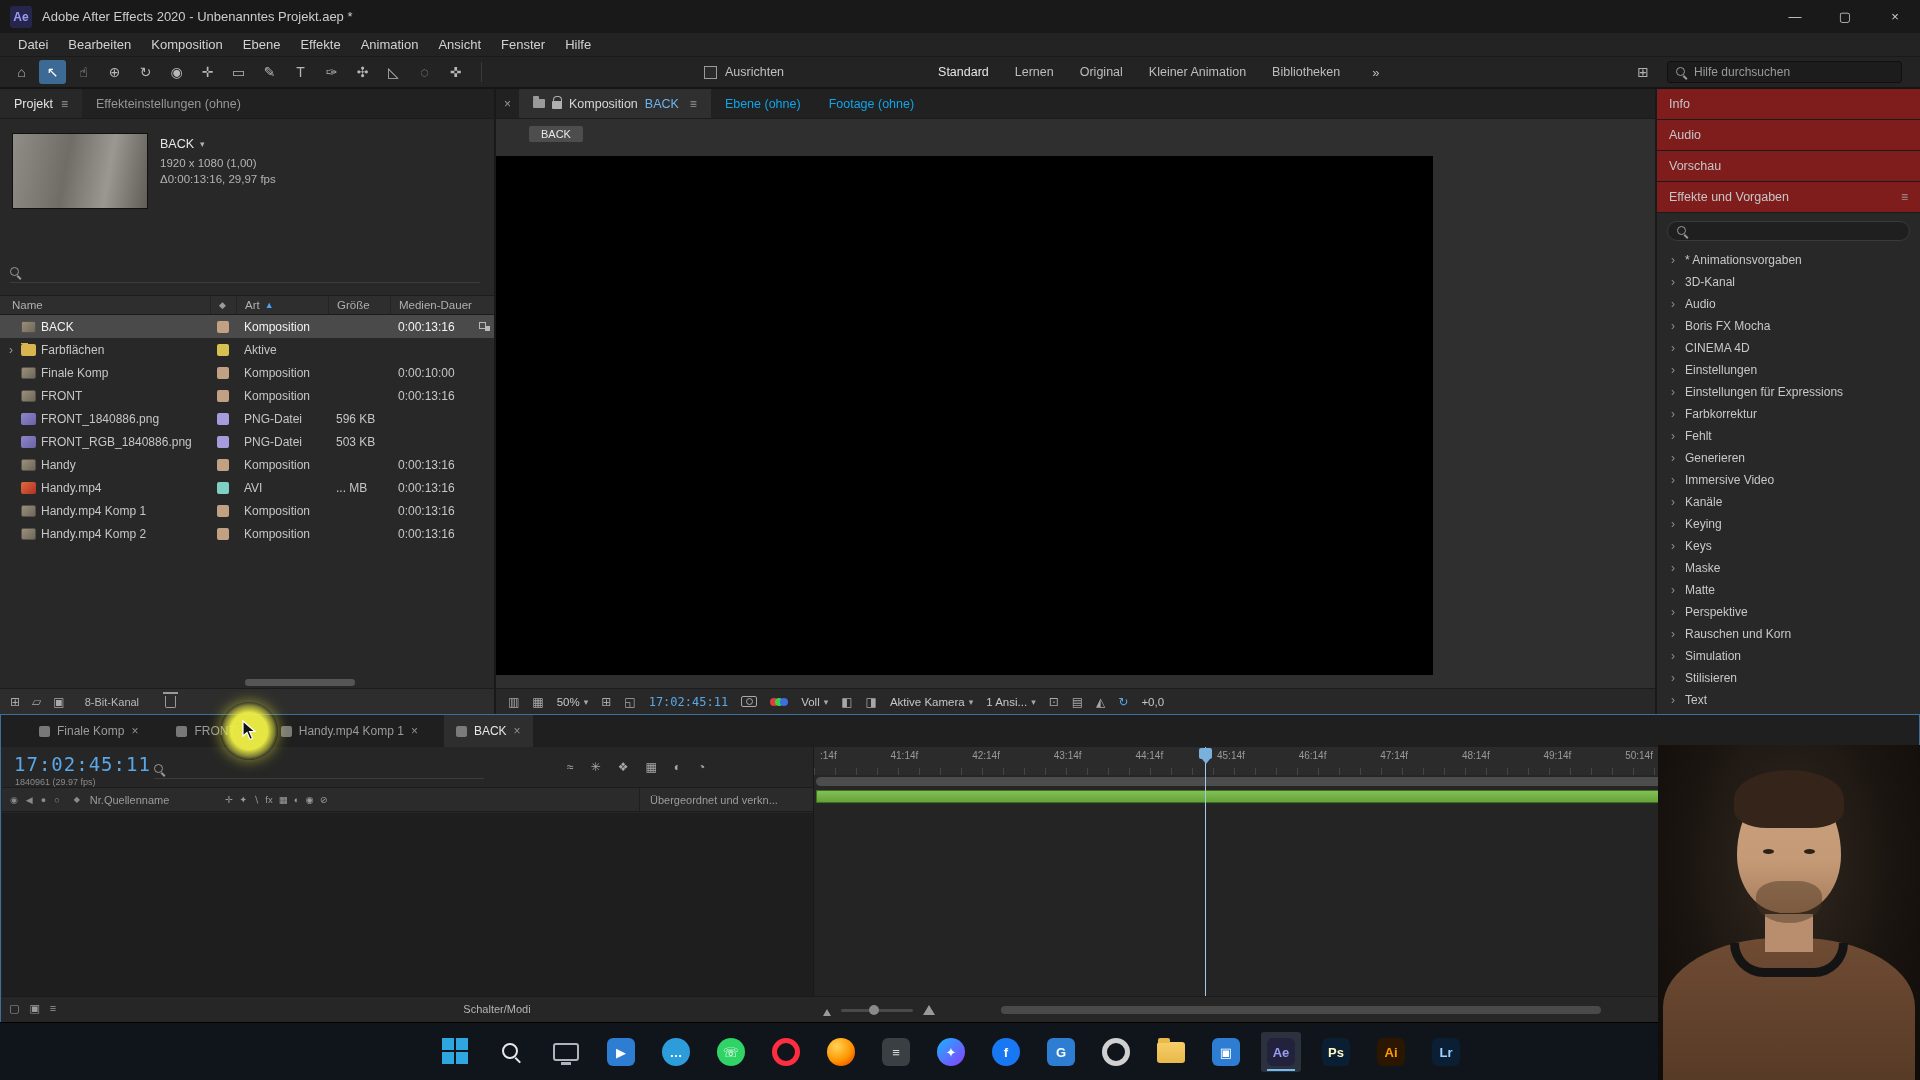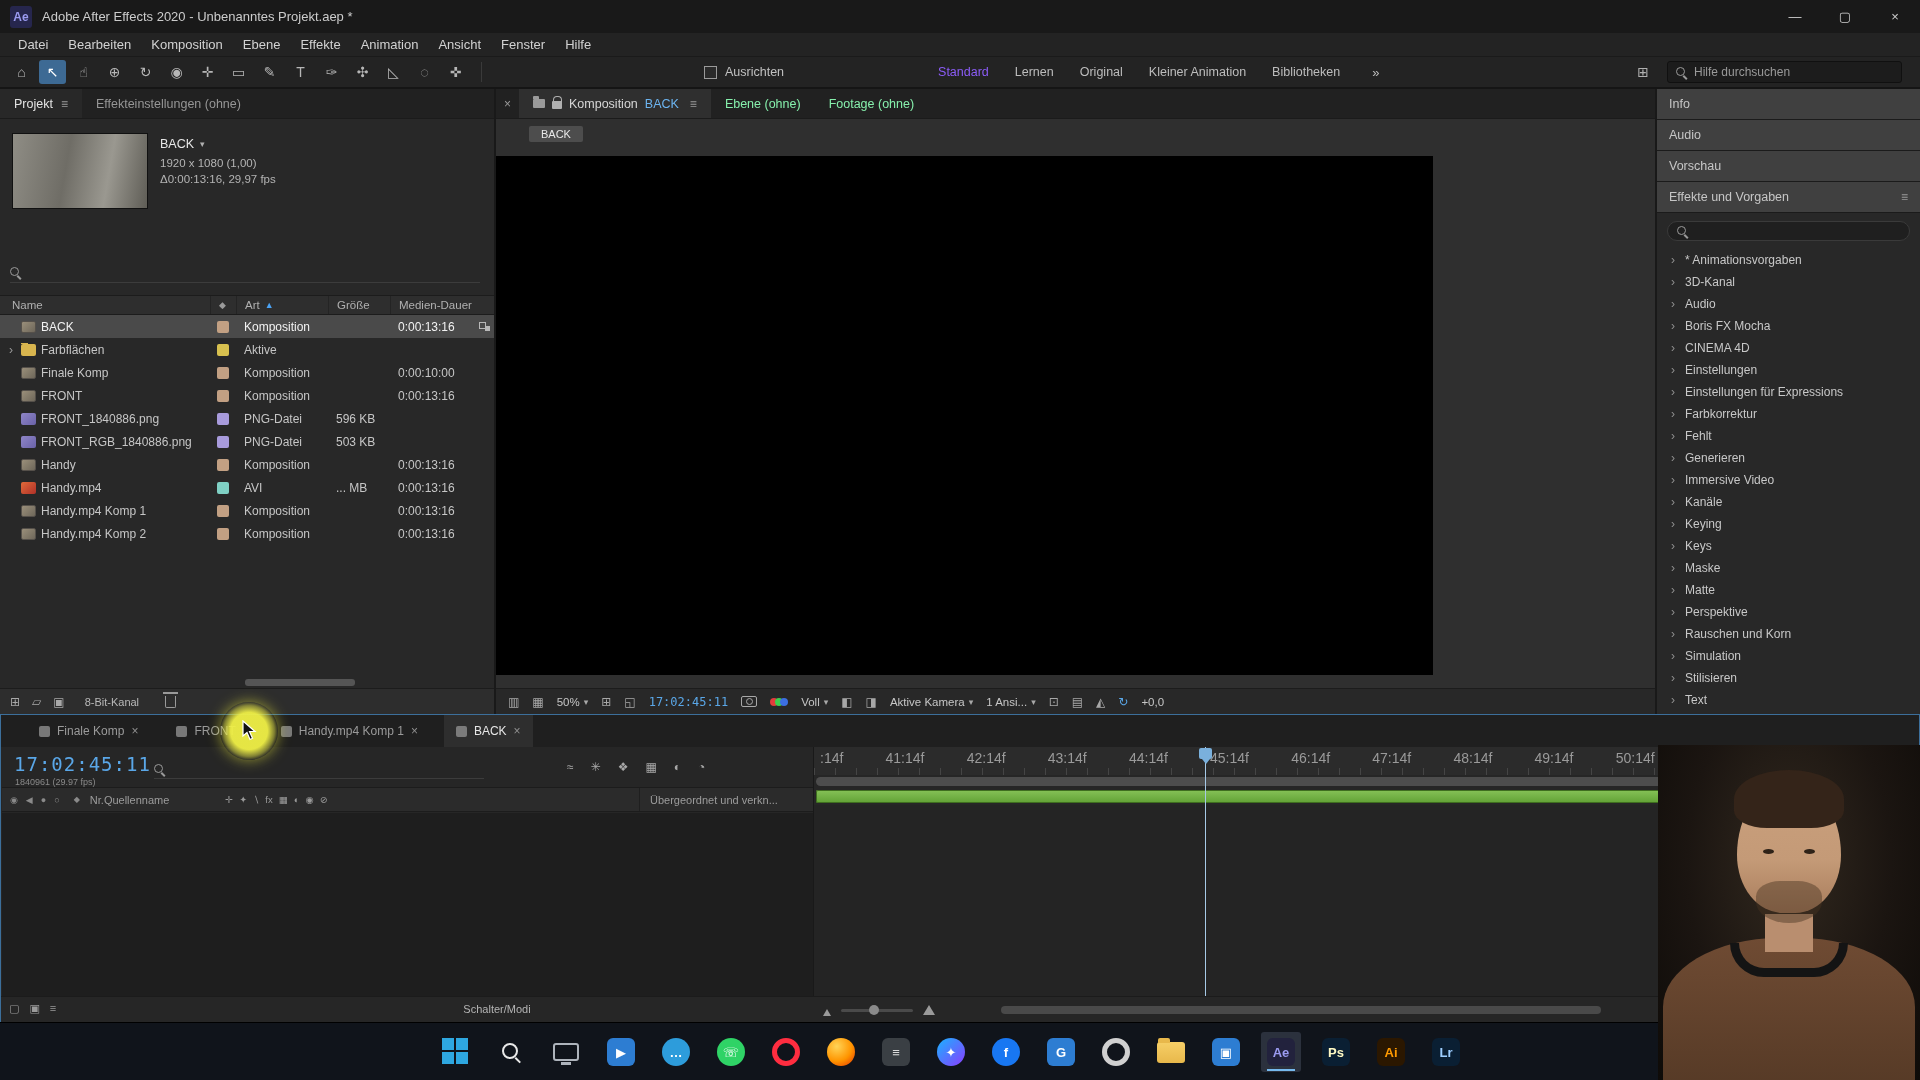--- a/index.html
+++ b/index.html
@@ -19,21 +19,21 @@
 
 
 #toolbar{position:absolute;left:0;top:57px;width:1920px;height:32px;background:#232323;border-bottom:2px solid #151515;display:flex;align-items:center;padding:0 8px;gap:4px;}
 .tool{width:27px;height:24px;display:flex;align-items:center;justify-content:center;color:#b6b6b6;font-size:14px;border-radius:3px;}
 .tool.active{background:#3d6a94;color:#ffffff;}
 .sep{width:1px;height:20px;background:#3a3a3a;margin:0 8px;}
 .align-group{display:flex;align-items:center;gap:8px;margin-left:210px;}
 .align-box{width:13px;height:13px;border:1px solid #9a9a9a;background:#2a2a2a;}
 .align-label{font-size:12.5px;color:#c0c0c0;}
 .workspaces{margin-left:150px;display:flex;gap:26px;align-items:center;font-size:12.5px;color:#bdbdbd;}
-.ws.active{color:#8b5cf6;}
+.ws.active{color:#e5e5e5;}
 .ws-more{color:#bdbdbd;font-size:13px;margin-left:6px;}
 .grid-icon{margin-left:auto;color:#b0b0b0;font-size:14px;}
 .help-search{display:flex;align-items:center;gap:7px;width:235px;height:22px;margin:0 10px 0 14px;background:#1c1c1c;border:1px solid #101010;border-radius:3px;padding:0 8px;}
 .help-search input{flex:1;background:transparent;border:none;outline:none;color:#dddddd;font-size:12px;}
 .help-search input::placeholder{color:#9a9a9a;}
 .mag{position:relative;width:11px;height:11px;display:inline-block;flex:0 0 auto;}
 .mag::before{content:"";position:absolute;left:0;top:0;width:7px;height:7px;border:1.5px solid #9a9a9a;border-radius:50%;}
 .mag::after{content:"";position:absolute;left:8px;top:8px;width:5px;height:1.5px;background:#9a9a9a;transform:rotate(45deg);transform-origin:0 0;}
 
 
@@ -74,21 +74,21 @@
 .f-ic{color:#a8a8a8;font-size:12px;}
 .depth-btn{font-size:11px;color:#b8b8b8;margin-left:8px;}
 .trash{width:11px;height:12px;border:1.5px solid #9a9a9a;border-top:none;border-radius:0 0 2px 2px;position:relative;display:inline-block;margin-left:14px;}
 .trash::before{content:"";position:absolute;top:-4px;left:-3px;right:-3px;height:2px;background:#9a9a9a;}
 .pscroll{position:absolute;left:245px;bottom:28px;width:110px;height:7px;background:#555555;border-radius:3px;}
 
 
 #viewer-panel{position:absolute;left:496px;top:89px;width:1159px;height:625px;background:#2f2f2f;}
 .vtabs{position:absolute;left:0;top:0;right:0;height:30px;background:#212121;border-bottom:1px solid #1b1b1b;display:flex;align-items:center;}
 .vx{padding:0 8px;color:#9a9a9a;font-size:12px;}
-.vtab{height:100%;display:flex;align-items:center;gap:7px;padding:0 14px;font-size:12.5px;color:#86efac;}
+.vtab{height:100%;display:flex;align-items:center;gap:7px;padding:0 14px;font-size:12.5px;color:#0ea5e9;}
 .vtab.active{background:#2f2f2f;color:#d6d6d6;}
 .comp-name{color:#6cb4f0;}
 .vmenu{color:#9a9a9a;font-size:12px;margin-left:4px;}
 .mini-folder{position:relative;width:12px;height:9px;background:#9a9a9a;border-radius:1px;display:inline-block;}
 .mini-folder::before{content:"";position:absolute;top:-3px;left:0;width:6px;height:3px;background:#9a9a9a;border-radius:1px 1px 0 0;}
 .mini-lock{position:relative;width:10px;height:8px;background:#b0b0b0;border-radius:1px;display:inline-block;margin-top:3px;}
 .mini-lock::before{content:"";position:absolute;left:1px;top:-5px;width:7px;height:5px;border:1.5px solid #b0b0b0;border-bottom:none;border-radius:4px 4px 0 0;}
 .comp-chip{position:absolute;left:33px;top:37px;background:#4d4d4d;color:#e8e8e8;font-size:11px;padding:2px 12px;border-radius:2px;}
 .comp-black{position:absolute;left:0;top:67px;width:937px;height:519px;background:#000000;}
 .vfoot{position:absolute;left:0;right:0;bottom:0;height:26px;background:#282828;border-top:1px solid #1c1c1c;display:flex;align-items:center;gap:13px;padding:0 12px;font-size:11.5px;color:#c6c6c6;}
@@ -99,21 +99,21 @@
 .cam::before{content:"";position:absolute;left:4px;top:1px;width:5px;height:5px;border:1.5px solid #a8a8a8;border-radius:50%;}
 .rgb{display:inline-flex;}
 .rgb i{width:8px;height:8px;border-radius:50%;margin-left:-3px;}
 .rgb i:nth-child(1){background:#e23c3c;margin-left:0;}
 .rgb i:nth-child(2){background:#3ccf4e;}
 .rgb i:nth-child(3){background:#3c6fe2;}
 .exp-ic{color:#5aa7e8;font-size:12px;}
 
 
 #side-panel{position:absolute;left:1657px;top:89px;width:263px;height:625px;background:#282828;overflow:hidden;}
-.spanel-header{height:31px;display:flex;align-items:center;padding:0 12px;background:#404040;border-bottom:1px solid #1b1b1b;font-size:12.5px;color:#c6c6c6;}
+.spanel-header{height:31px;display:flex;align-items:center;padding:0 12px;background:#7f1d1d;border-bottom:1px solid #1b1b1b;font-size:12.5px;color:#c6c6c6;}
 .spanel-header .vmenu{margin-left:auto;}
 .fx-search{margin:8px 10px;height:20px;background:#1f1f1f;border:1px solid #3a3a3a;border-radius:10px;display:flex;align-items:center;gap:7px;padding:0 9px;}
 .fx-search input{flex:1;background:transparent;border:none;outline:none;color:#dddddd;font-size:11.5px;}
 .fx-list{overflow:hidden;}
 .fx-row{height:22px;display:flex;align-items:center;gap:8px;padding-left:12px;font-size:12px;color:#c8c8c8;}
 .fx-row .chev{color:#8f8f8f;width:8px;}
 
 
 #timeline-panel{position:absolute;left:0;top:714px;width:1920px;height:308px;background:#262626;border:1px solid #3c6f9b;border-bottom:none;}
 .ttabs{position:absolute;left:0;top:0;right:0;height:32px;background:#1f1f1f;display:flex;align-items:center;padding-left:26px;gap:14px;}
@@ -129,21 +129,21 @@
 .tl-toggles{position:absolute;left:565px;top:13px;display:flex;gap:17px;color:#a8a8a8;font-size:13px;}
 .tl-header{position:absolute;left:0;right:0;top:40px;height:25px;background:#2b2b2b;border-top:1px solid #1c1c1c;border-bottom:1px solid #1c1c1c;display:flex;align-items:center;font-size:11px;color:#9c9c9c;}
 .avs{display:flex;gap:8px;padding-left:8px;font-size:9px;color:#8a8a8a;}
 .hdr-tag{margin-left:14px;font-size:8px;color:#8a8a8a;}
 .hdr-nr{margin-left:10px;}
 .hdr-src{margin-left:0;}
 .hdr-sw{margin-left:56px;display:flex;gap:6px;font-size:9.5px;color:#9a9a9a;align-items:center;}
 .hdr-parent{margin-left:auto;margin-right:6px;width:168px;border-left:1px solid #1f1f1f;padding-left:10px;height:100%;display:flex;align-items:center;font-size:11px;white-space:nowrap;overflow:hidden;}
 .tl-layers{position:absolute;left:0;right:0;top:66px;bottom:0;background:#1e1e1e;}
 .tl-right{position:absolute;left:813px;top:32px;right:1px;bottom:26px;background:#262626;}
-.tl-ruler{position:absolute;left:0;right:14px;top:0;height:28px;display:flex;justify-content:space-between;padding:3px 6px 0;font-size:14px;color:#9a9a9a;background:#2b2b2b;}
+.tl-ruler{position:absolute;left:0;right:14px;top:0;height:28px;display:flex;justify-content:space-between;padding:3px 6px 0;font-size:10px;color:#9a9a9a;background:#2b2b2b;}
 .tl-ruler::after{content:"";position:absolute;left:0;right:0;bottom:0;height:7px;background:repeating-linear-gradient(90deg,#454545 0 1px,transparent 1px 21px);}
 .tl-nav{position:absolute;left:2px;right:16px;top:30px;height:9px;background:#4d4d4d;border-radius:5px;}
 .tl-workarea{position:absolute;left:2px;right:16px;top:43px;height:13px;background:linear-gradient(180deg,#86c257,#61a135);border-radius:2px;box-shadow:inset 0 0 0 1px #3f6e1f;}
 .tl-track{position:absolute;left:0;right:14px;top:58px;bottom:0;background:#242424;}
 .playhead-line{position:absolute;left:391px;top:0;bottom:0;width:1px;background:#a6c9e6;z-index:5;}
 .playhead-handle{position:absolute;left:385px;top:1px;width:13px;height:11px;background:#7ab0dc;border-radius:2px;z-index:6;}
 .playhead-handle::after{content:"";position:absolute;top:11px;left:2.5px;border-left:4px solid transparent;border-right:4px solid transparent;border-top:5px solid #7ab0dc;}
 .tl-vscroll{position:absolute;right:0;top:58px;bottom:0;width:14px;background:#1f1f1f;}
 .tl-vscroll .thumb{position:absolute;left:2px;right:2px;top:3px;height:46px;background:#4a4a4a;border-radius:5px;}
 .tl-foot{position:absolute;left:0;right:0;bottom:0;height:26px;background:#262626;border-top:1px solid #1b1b1b;}

